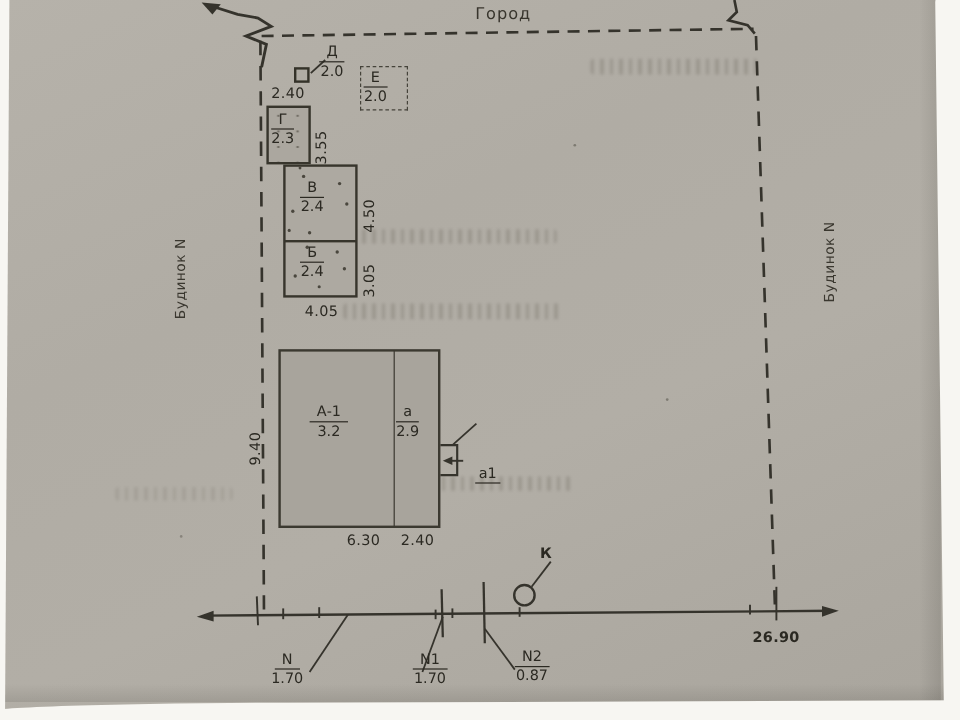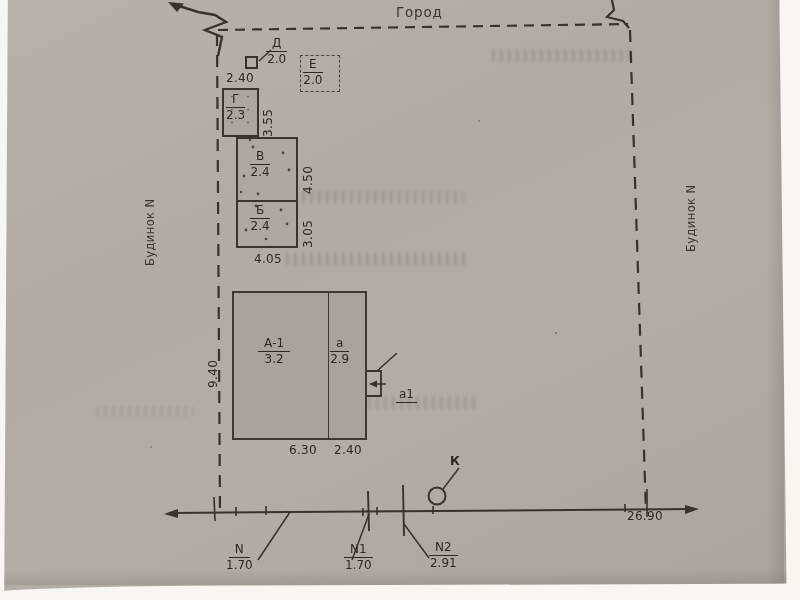--- a/index.html
+++ b/index.html
@@ -170,33 +170,33 @@
   <div class="tag" style="left:450px;top:454px;font-weight:bold;">К</div>
 
   <div class="dim" style="left:226px;top:71px;">2.40</div>
   <div class="vdim" style="left:261px;top:93px;height:44px;">3.55</div>
   <div class="vdim" style="left:301px;top:150px;height:44px;">4.50</div>
   <div class="vdim" style="left:301px;top:206px;height:42px;">3.05</div>
   <div class="dim" style="left:254px;top:252px;">4.05</div>
   <div class="vdim" style="left:206px;top:342px;height:46px;">9.40</div>
   <div class="dim" style="left:267px;top:443px;margin-left:22px;">6.30</div>
   <div class="dim" style="left:334px;top:443px;">2.40</div>
-  <div class="dim" style="left:627px;top:509px;">26.90</div>
+  <div class="dim" style="left:627px;top:524px;font-weight:bold;">26.90</div>
 
   <div class="frac" style="left:226px;top:543px;">
     <span class="num">N</span>
     <span class="den">1.70</span>
   </div>
   <div class="frac" style="left:306px;top:543px;margin-left:38px;">
     <span class="num">N1</span>
     <span class="den">1.70</span>
   </div>
   <div class="frac" style="left:429px;top:541px;">
     <span class="num">N2</span>
-    <span class="den">2.91</span>
+    <span class="den">0.87</span>
   </div>
 
   <div class="edge-shadow" id="shadow-right"></div>
   <div class="edge-shadow" id="shadow-bottom"></div>
   <div class="edge" id="edge-left"></div>
   <div class="edge" id="edge-right"></div>
   <div class="edge" id="edge-bottom"></div>
 
 </div>
 

